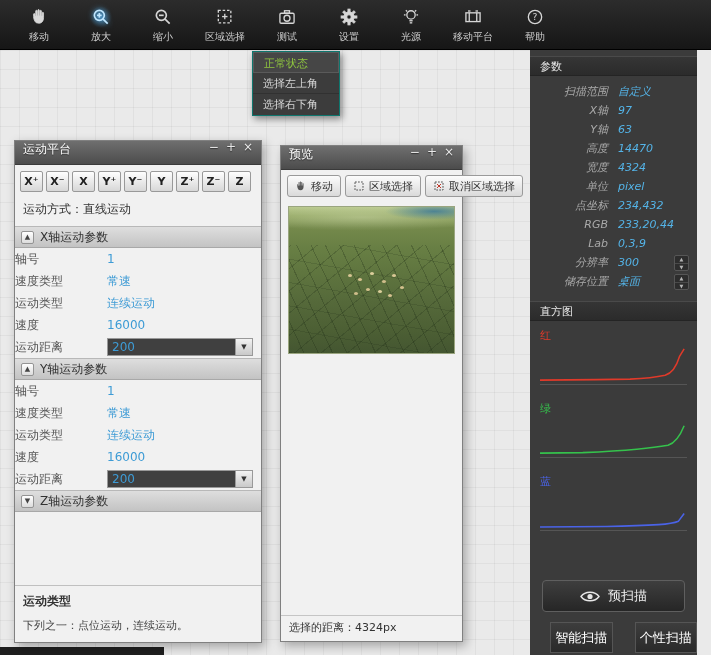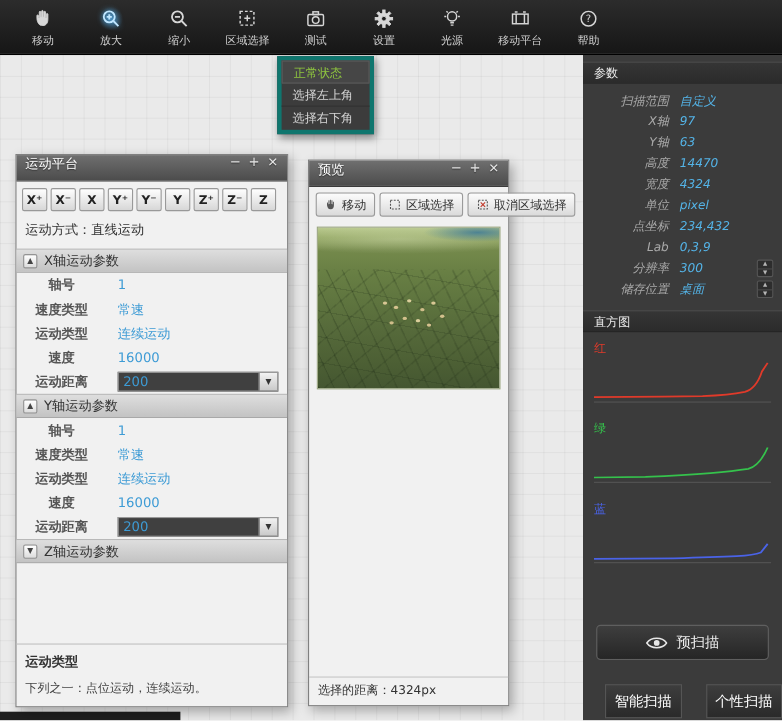--- a/index.html
+++ b/index.html
@@ -29,21 +29,21 @@
   .tb-item .ticon { width:22px; height:22px; display:flex; align-items:center; justify-content:center; }
   .tb-item .tlabel { font-size:10px; color:#cfcfcf; white-space:nowrap; }
   .tb-item.active .ticon { background:radial-gradient(circle, rgba(90,185,255,.45), rgba(90,185,255,0) 70%); border-radius:50%; }
   .tb-item.active svg { filter:drop-shadow(0 0 3px #58bdff); }
   .tb-item svg { stroke:#d6d6d6; }
   .tb-item.active svg { stroke:#bfe6ff; }
 
   
   .dropdown {
     position:absolute; left:252px; top:51px; width:88px; z-index:40;
-    background:#3c3c3c; border:4px solid #0f766e; box-shadow:2px 3px 7px rgba(0,0,0,.45);
+    background:#3c3c3c; border:1px solid #0f766e; box-shadow:2px 3px 7px rgba(0,0,0,.45);
   }
   .dd-item { height:21px; line-height:21px; padding:0 10px; font-size:11px; color:#d8d8d8;
     border-bottom:1px solid #313131; cursor:pointer; white-space:nowrap; }
   .dd-item:last-child { border-bottom:none; }
   .dd-item.active { color:#8fc63f; background:#464646; border:1px solid #5a5a5a; }
 
   
   .win { position:absolute; display:flex; flex-direction:column;
     background:#f1f1f1; border:1px solid #808080; box-shadow:3px 4px 10px rgba(0,0,0,.3); z-index:10; }
   .win-title {
@@ -65,21 +65,21 @@
   .mode-label { padding:4px 8px 8px; font-size:12px; color:#333; }
 
   .sec-header { height:22px; flex:0 0 22px; background:linear-gradient(#dedede,#c3c3c3);
     border-top:1px solid #b8b8b8; border-bottom:1px solid #a8a8a8;
     display:flex; align-items:center; gap:6px; padding:0 6px; font-size:12px; color:#333; }
   .toggle-box { width:13px; height:13px; font-size:7px; color:#444;
     background:linear-gradient(#fff,#dcdcdc); border:1px solid #949494; border-radius:2px;
     display:flex; align-items:center; justify-content:center; cursor:pointer; }
 
   .m-row { height:22px; display:flex; align-items:center; font-size:12px; }
-  .m-label { width:82px; text-align:center; color:#555;font-weight:bold; }
+  .m-label { width:82px; text-align:left; color:#555; }
   .m-value { margin-left:10px; color:#3d9bd5; }
   .combo { margin-left:10px; width:146px; height:18px; background:#404040; border:1px solid #999;
     display:flex; align-items:stretch; cursor:pointer; }
   .combo-value { flex:1; font-size:12px; color:#3d9bd5; padding:1px 4px; line-height:15px; }
   .combo-arrow { width:17px; background:linear-gradient(#f2f2f2,#c9c9c9); border-left:1px solid #999;
     font-size:7px; color:#333; display:flex; align-items:center; justify-content:center; }
 
   .m-spacer { flex:1 1 auto; }
   .m-footer { border-top:1px solid #c0c0c0; padding:7px 8px 9px; }
   .m-footer-title { font-size:12px; font-weight:bold; color:#333; margin-bottom:8px; }
@@ -104,41 +104,41 @@
       repeating-linear-gradient(10deg, rgba(24,38,18,.16) 0 1px, transparent 1px 23px);
   }
   .animals { position:absolute; left:36%; top:46%; width:4px; height:3px;
     background:#d9c795; border-radius:50%;
     box-shadow:10px 4px 0 #d6c28f,22px -2px 0 #dccf9c,34px 6px 0 #cfbd8a,44px 0 0 #d9c795,
       18px 14px 0 #d2c08c,30px 16px 0 #dccf9c,6px 18px 0 #cfbd8a,40px 20px 0 #d6c28f,52px 12px 0 #d2c08c; }
   .pv-spacer { flex:1 1 auto; }
   .pv-status { border-top:1px solid #c5c5c5; padding:4px 8px 6px; font-size:11px; color:#333; }
 
   
-  .side { position:absolute; top:50px; left:530px; width:181px; bottom:0;
+  .side { position:absolute; top:50px; left:530px; width:167px; bottom:0;
     background:#3b3b3b; display:flex; flex-direction:column; z-index:20;justify-content:space-between; }
   .side-header { margin-top:6px; height:20px; flex:0 0 20px;
     background:linear-gradient(#353535,#2b2b2b); border-top:1px solid #4a4a4a; border-bottom:1px solid #242424;
     display:flex; align-items:center; padding:0 10px; font-size:11px; color:#ececec; }
   .p-rows { padding:6px 0 4px; }
   .p-row { height:19px; display:flex; align-items:center; padding-right:8px;font-style:italic; }
   .p-label { width:78px; text-align:right; color:#a9a9a9; font-size:11px; }
   .p-value { margin-left:10px; color:#54b4e8; font-size:11px; flex:1; }
   .stepper { width:15px; height:16px; display:flex; flex-direction:column; border:1px solid #565656;
     background:#2d2d2d; border-radius:2px; overflow:hidden; cursor:pointer; }
   .stepper span { flex:1; font-size:5px; line-height:7px; color:#b5b5b5; text-align:center; }
   .stepper span:first-child { border-bottom:1px solid #4a4a4a; }
 
   .hist-channel { margin:7px 10px 9px; }
   .hist-label { font-size:11px; margin-bottom:2px; }
   .hist-label.red { color:#e03a2a; } .hist-label.green { color:#35c24c; } .hist-label.blue { color:#4a63e8; }
   .hist-chart { width:100%; height:40px; display:block; border-bottom:1px solid #555; }
 
   .side-spacer { flex:1 1 auto; }
-  .prescan-btn { margin:0 12px 22px; height:32px; flex:0 0 32px;
+  .prescan-btn { margin:0 12px 10px; height:32px; flex:0 0 32px;
     background:linear-gradient(#3e3e3e,#262626); border:1px solid #5f5f5f; border-radius:4px;
     color:#eee; font-size:13px; display:flex; align-items:center; justify-content:center; gap:8px; cursor:pointer; }
   .scan-row { display:flex; gap:2px; height:31px; flex:0 0 31px; margin-bottom:2px; }
   .scan-btn { flex:1; background:linear-gradient(#3d3d3d,#2a2a2a); border:1px solid #555;
     color:#fff; font-size:13px; display:flex; align-items:center; justify-content:center; cursor:pointer;margin-left:20px; }
 
   svg { display:block; }
 </style>
 </head>
 <body>
@@ -429,20 +429,24 @@
       </div>
       <div class="p-row">
         <span class="p-label">单位</span>
         <span class="p-value">pixel</span>
       </div>
       <div class="p-row">
         <span class="p-label">点坐标</span>
         <span class="p-value">234,432</span>
       </div>
       <div class="p-row">
+        <span class="p-label">RGB</span>
+        <span class="p-value">233,20,44</span>
+      </div>
+      <div class="p-row">
         <span class="p-label">Lab</span>
         <span class="p-value">0,3,9</span>
       </div>
       <div class="p-row">
         <span class="p-label">分辨率</span>
         <span class="p-value">300</span>
         <span class="stepper">
           <span>▲</span>
           <span>▼</span>
         </span>

